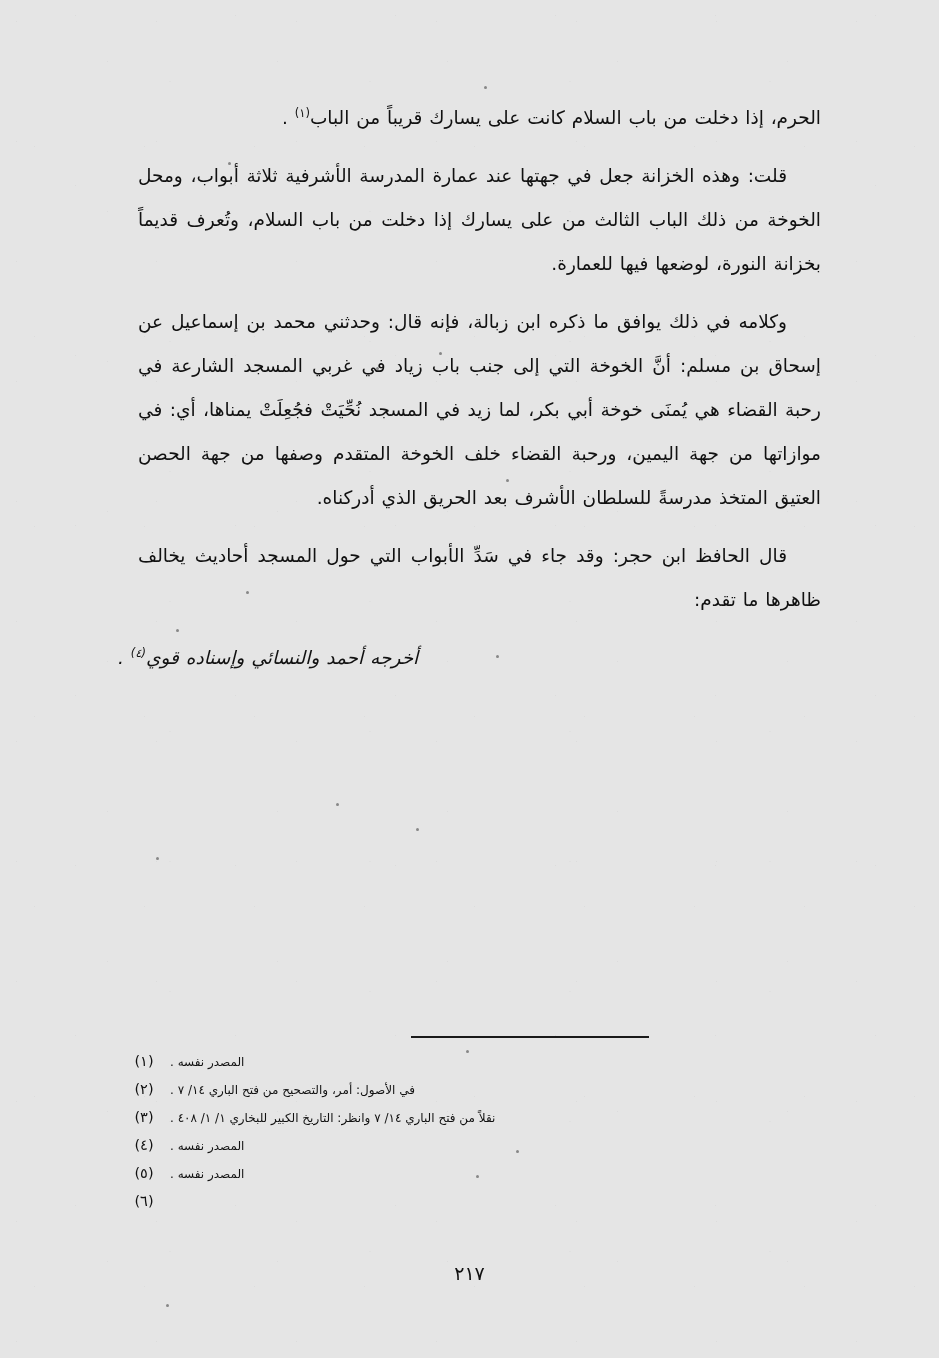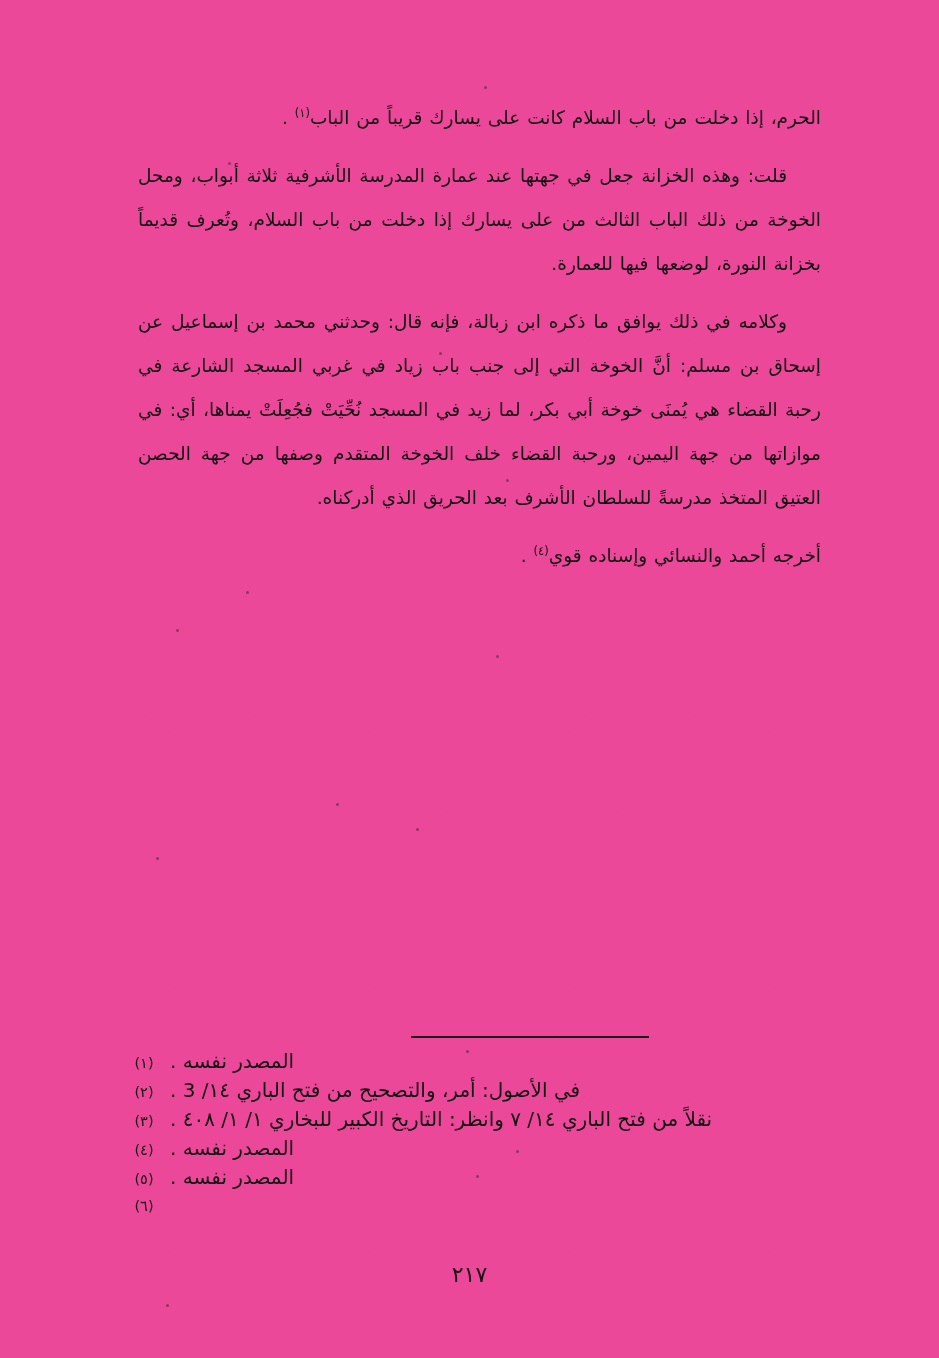--- a/index.html
+++ b/index.html
@@ -9,21 +9,21 @@
     background: #ffffff;
   }
   body {
     font-family: "DejaVu Sans", "Liberation Sans", sans-serif;
   }
   .page {
     position: relative;
     width: 939px;
     height: 1358px;
     margin: 0 auto;
-    background: #ec4899;
+    background: #e5e5e5;
     overflow: hidden;
     
     box-sizing: border-box;
   }
   .scan-noise {
     position: absolute;
     inset: 0;
     pointer-events: none;
     opacity: 0.035;
     background:
@@ -93,30 +93,30 @@
     white-space: nowrap;
   }
   .fn-num {
     width: 52px;
     text-align: center;
     flex: 0 0 52px;
     font-size: 14.5px;
   }
   .fn-text {
     text-align: right;
-    font-size: 20px;
+    font-size: 12px;
   }
 
   .page-number {
     position: absolute;
     top: 1262px;
     left: 0;
     right: 0;
     text-align: center;
-    font-size: 22px;
+    font-size: 19px;
     color: #111111;
     letter-spacing: 1px;
   }
 
   
   .speck {
     position: absolute;
     background: #2a2a2a;
     border-radius: 50%;
     opacity: 0.5;
@@ -152,41 +152,44 @@
     </p>
 
     <p class="para indent">
       <span>قلت: وهذه الخزانة جعل في جهتها عند عمارة المدرسة الأشرفية ثلاثة أبواب، ومحل الخوخة من ذلك الباب الثالث من على يسارك إذا دخلت من باب السلام، وتُعرف قديماً بخزانة النورة، لوضعها فيها للعمارة.</span>
     </p>
 
     <p class="para indent">
       <span>وكلامه في ذلك يوافق ما ذكره ابن زبالة، فإنه قال: وحدثني محمد بن إسماعيل عن إسحاق بن مسلم: أنَّ الخوخة التي إلى جنب باب زياد في غربي المسجد الشارعة في رحبة القضاء هي يُمنَى خوخة أبي بكر، لما زيد في المسجد نُحِّيَتْ فجُعِلَتْ يمناها، أي: في موازاتها من جهة اليمين، ورحبة القضاء خلف الخوخة المتقدم وصفها من جهة الحصن العتيق المتخذ مدرسةً للسلطان الأشرف بعد الحريق الذي أدركناه.</span>
     </p>
 
-
-
-    <p class="para" style="text-align:right;">
+    <p class="para indent">
+      <span>قال الحافظ ابن حجر: وقد جاء في سَدِّ الأبواب التي حول المسجد أحاديث يخالف ظاهرها ما تقدم:</span>
+    </p>
+
+
+    <p class="para" style="text-align:left;font-style:italic;">
       <span>أخرجه أحمد والنسائي وإسناده قوي</span><span class="fn-ref">(٤)</span><span> .</span>
     </p>
 
 
 
   </div>
 
   <div class="fn-rule"></div>
 
   <div class="footnotes">
 
     <div class="fn-row">
       <span class="fn-text">المصدر نفسه .</span>
       <span class="fn-num">(١)</span>
     </div>
 
     <div class="fn-row">
-      <span class="fn-text">في الأصول: أمر، والتصحيح من فتح الباري ١٤/ 3 .</span>
+      <span class="fn-text">في الأصول: أمر، والتصحيح من فتح الباري ١٤/ ٧ .</span>
       <span class="fn-num">(٢)</span>
     </div>
 
     <div class="fn-row">
       <span class="fn-text">نقلاً من فتح الباري ١٤/ ٧ وانظر: التاريخ الكبير للبخاري ١/ ١/ ٤٠٨ .</span>
       <span class="fn-num">(٣)</span>
     </div>
 
     <div class="fn-row">
       <span class="fn-text">المصدر نفسه .</span>

